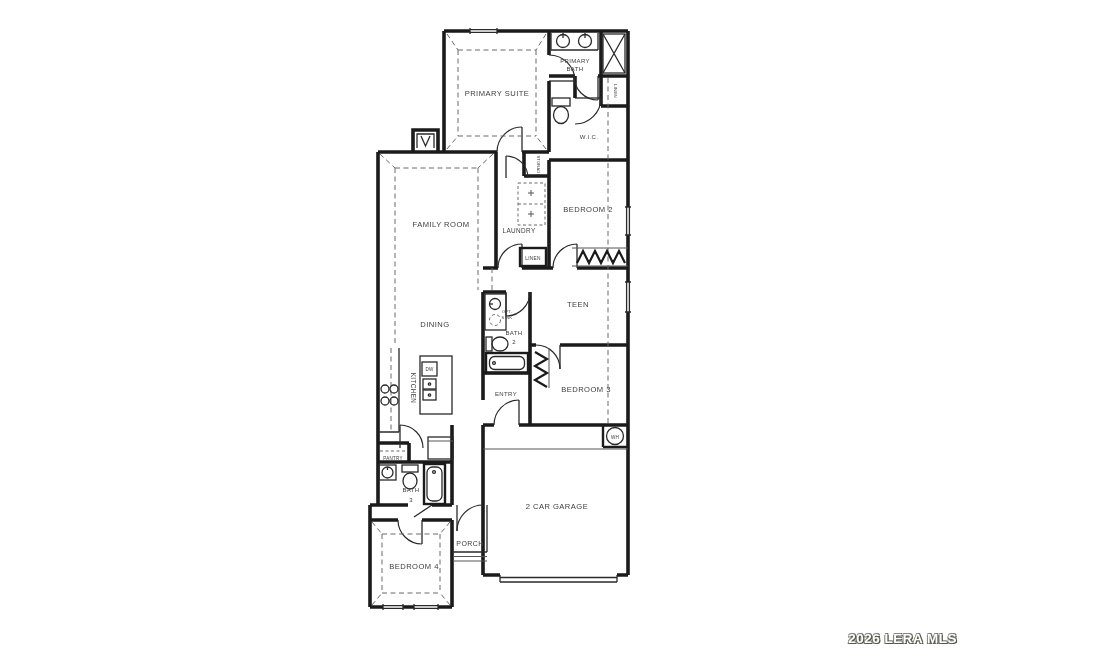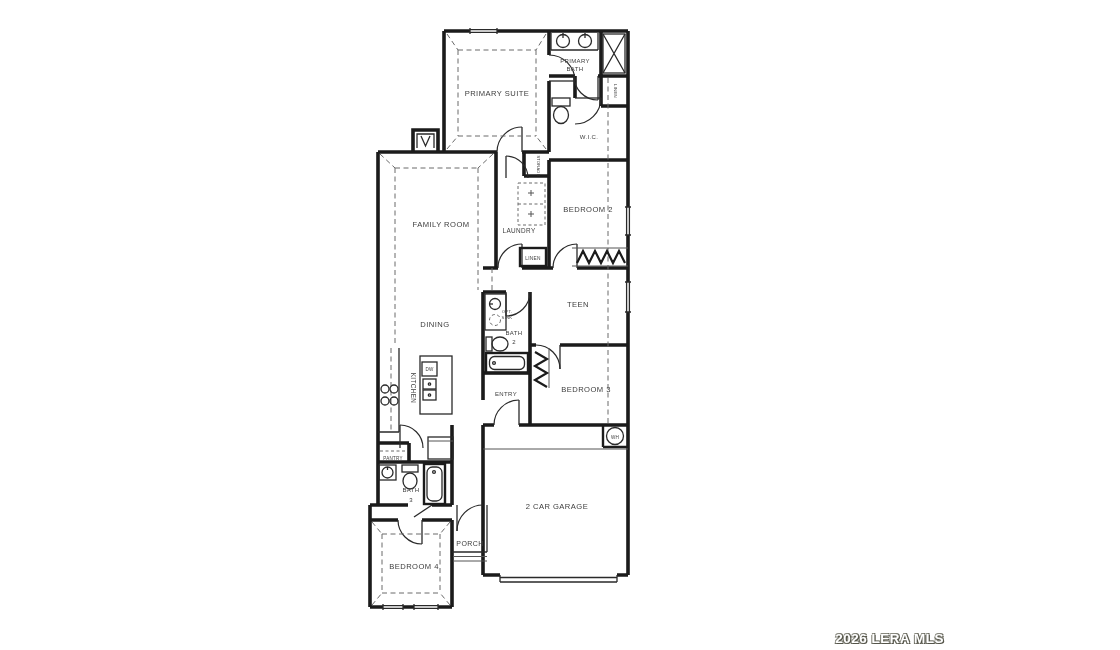--- a/index.html
+++ b/index.html
@@ -7,21 +7,21 @@
          font-family:"Liberation Sans",sans-serif;}
   svg text{font-family:"Liberation Sans",sans-serif;fill:#3c3c3c;letter-spacing:.06em;}
   .wall{stroke:#1b1b1b;stroke-width:3.6;fill:none;stroke-linecap:butt;}
   .wall2{stroke:#1b1b1b;stroke-width:2.4;fill:none;}
   .thin{stroke:#2a2a2a;stroke-width:1.3;fill:none;}
   .hair{stroke:#555;stroke-width:1;fill:none;}
   .dash{stroke:#6a6a6a;stroke-width:1;fill:none;stroke-dasharray:5 3.5;}
   .dash2{stroke:#6a6a6a;stroke-width:1;fill:none;stroke-dasharray:3 2.5;}
   .arc{stroke:#2a2a2a;stroke-width:1.2;fill:none;}
   .zig{stroke:#1b1b1b;stroke-width:2.2;fill:none;stroke-linejoin:miter;}
-  #watermark{position:absolute;right:20px;bottom:4px;font-size:13.5px;font-weight:bold;
+  #watermark{position:absolute;right:7px;bottom:4px;font-size:13.5px;font-weight:bold;
     color:#ffffff;letter-spacing:.5px;
     text-shadow:1.2px 1.2px 0 #55554a,-0.6px -0.6px 0 #8a8a80,1px -1px 0 #6d6d62,-1px 1px 0 #6d6d62;}
 </style>
 </head>
 <body>
 
 <div id="stage">
 <svg width="1120" height="650" viewBox="0 0 1120 650">
 
   <g>

